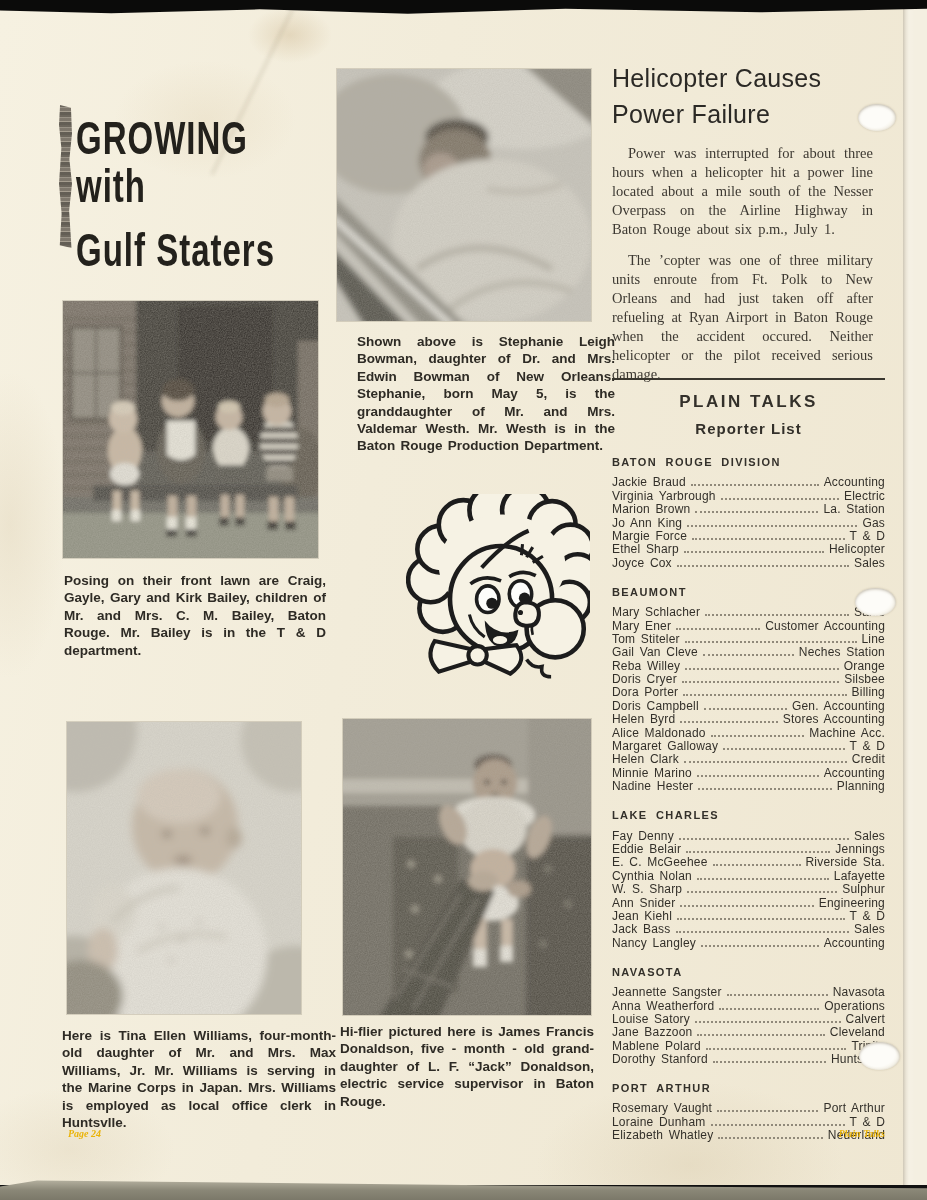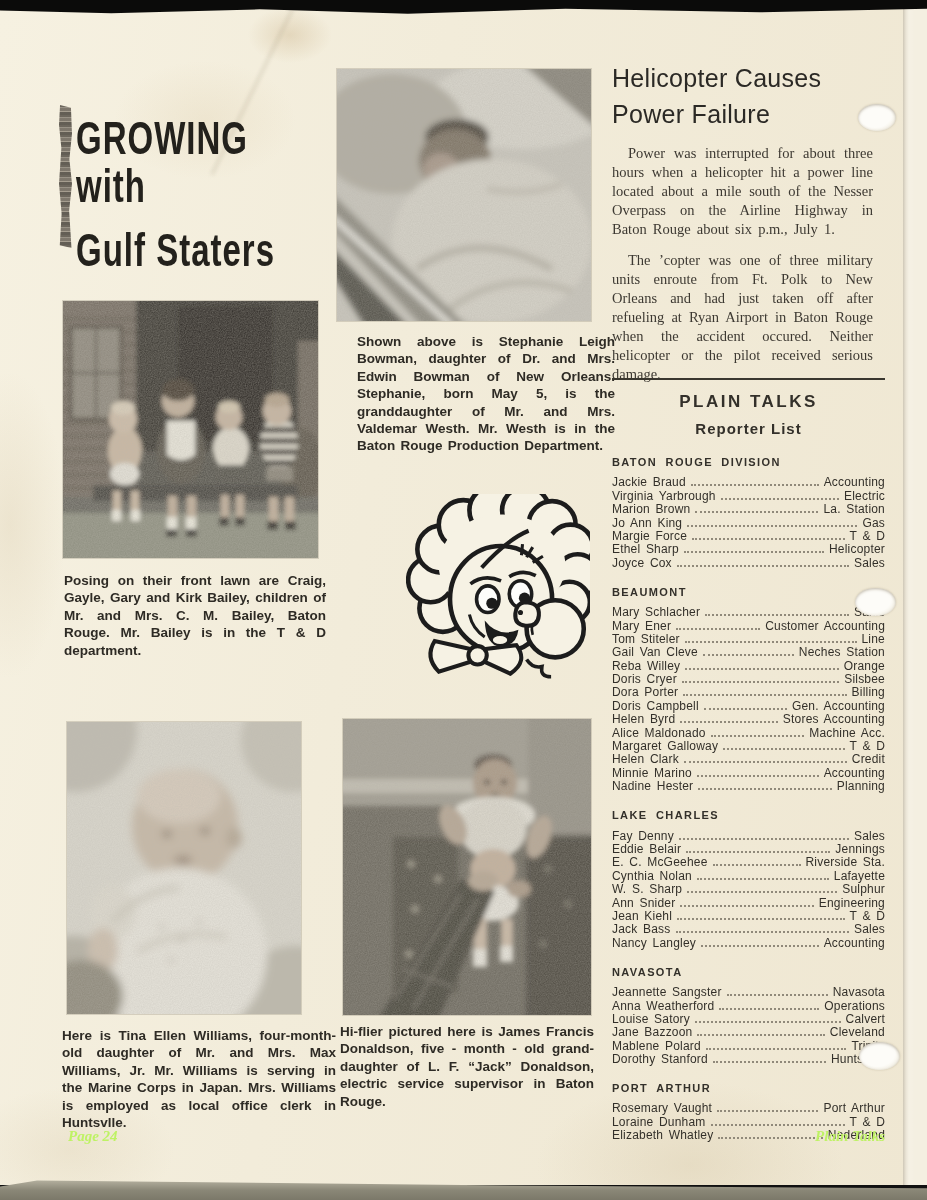--- a/index.html
+++ b/index.html
@@ -81,21 +81,21 @@
   .rl-section{margin-top:16px;}
   .rl-section-name{font-size:11px;font-weight:700;letter-spacing:1.4px;word-spacing:4px;line-height:13px;}
   .rl-list{margin-top:7px;}
   .rl-row{display:flex;align-items:flex-end;height:13.4px;font-size:12px;font-weight:400;letter-spacing:.2px;word-spacing:2px;}
   .rl-name{white-space:nowrap;}
   .rl-leader{flex:1;border-bottom:2px dotted #90897a;margin:0 5px 3px 5px;min-width:10px;}
   .rl-dept{white-space:nowrap;text-align:right;}
   
   .footer-item{
     position:absolute;z-index:4;font-family:"Liberation Serif",serif;
-    font-style:italic;font-weight:700;font-size:15px;color:#bef264;
+    font-style:italic;font-weight:700;font-size:10px;color:#eab308;
   }
   .footer-left{left:68px;top:1128px;}
   .footer-right{left:612px;top:1128px;width:273px;text-align:right;}
 </style>
 </head>
 <body>
 
 <div class="page"></div>
 <div class="black-strip"></div>
 <div class="bottom-strip"></div>

